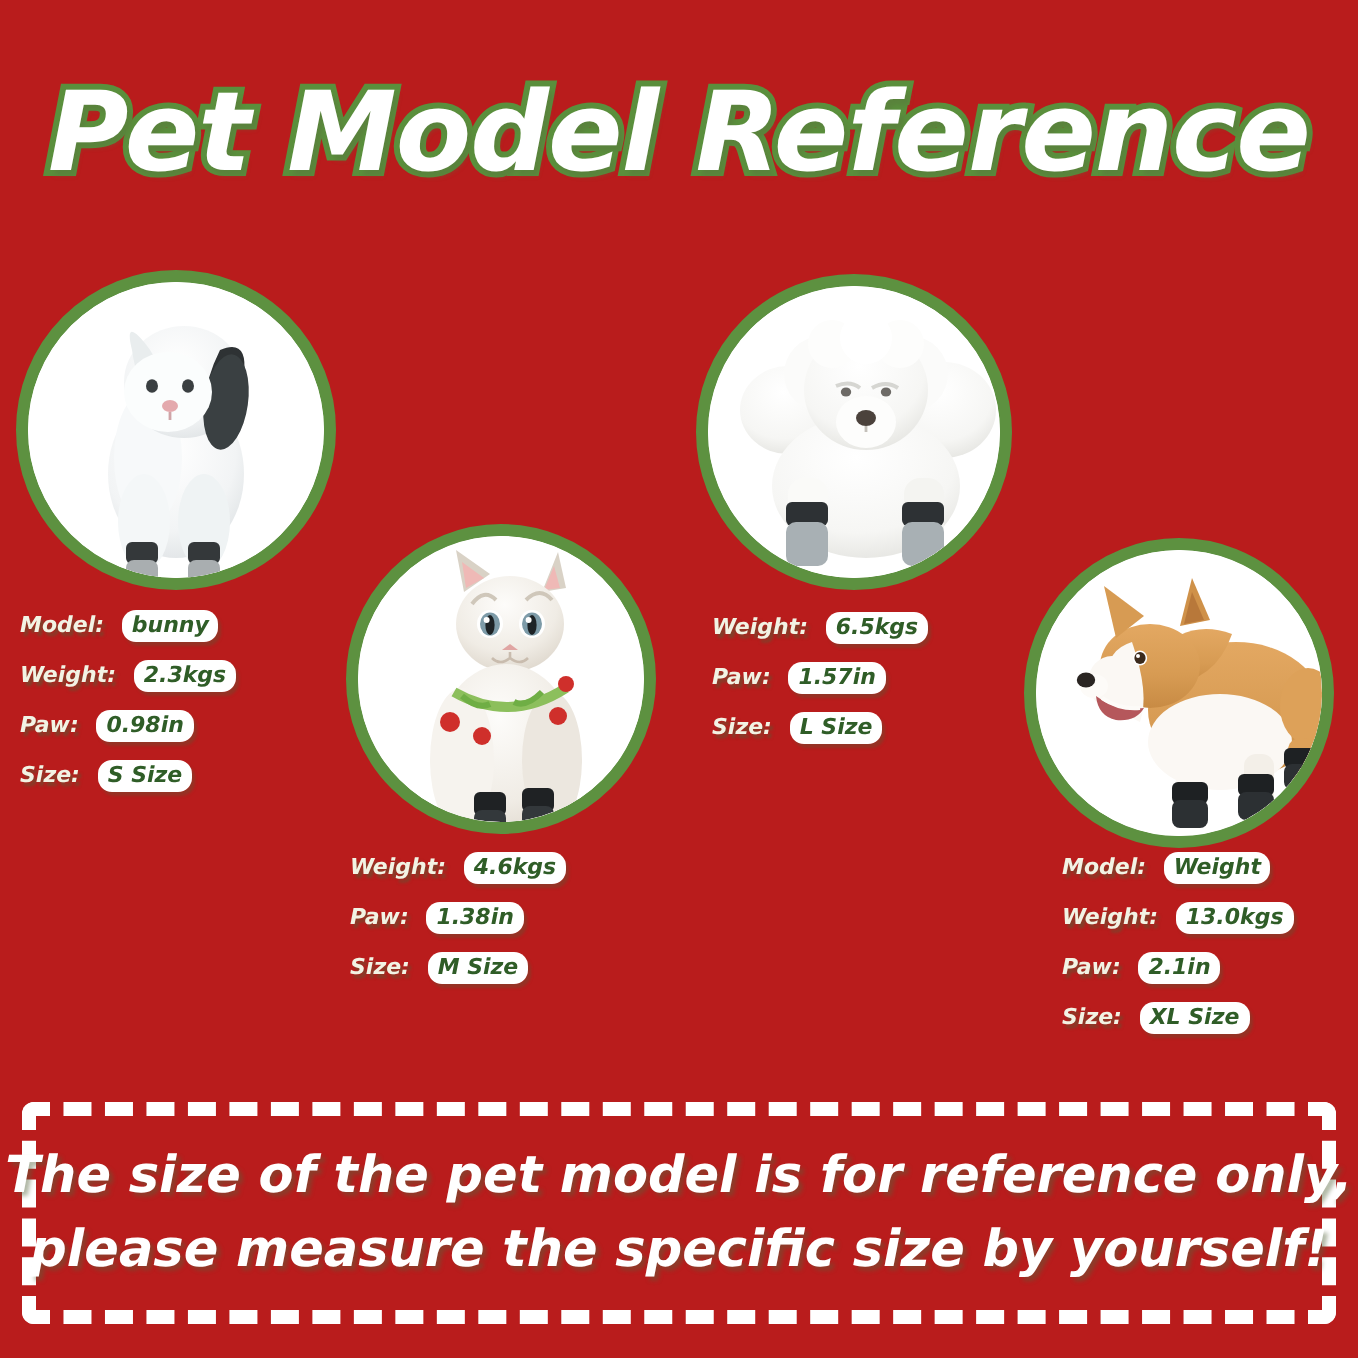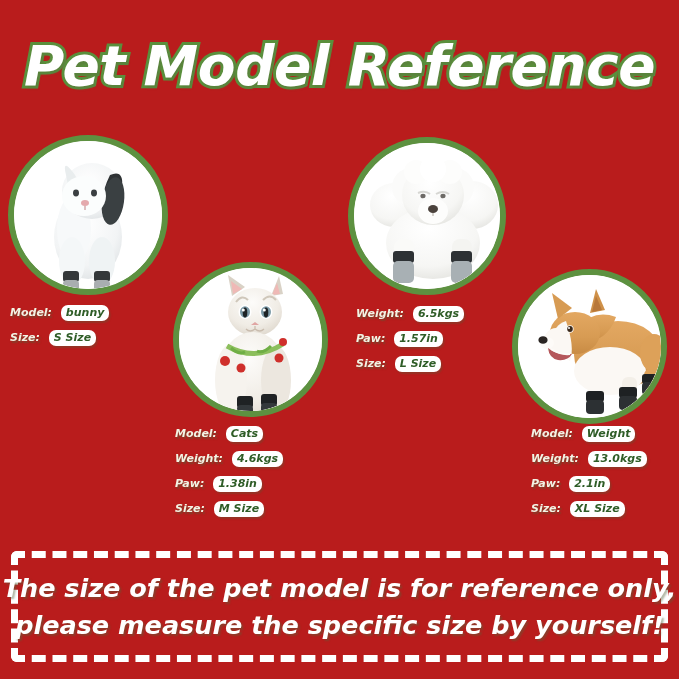--- a/index.html
+++ b/index.html
@@ -148,20 +148,28 @@
         <rect x="80" y="130" width="16" height="11" rx="3" fill="#34383a"></rect>
         <rect x="80" y="139" width="16" height="14" rx="4" fill="#a9aeb0"></rect>
       </svg>
     </div>
   </div>
 
   <div class="info" style="left:10px; top:300px;">
     <span class="row">
       <span class="lbl">Model:</span>
       <span class="val">bunny</span>
+    </span>
+    <span class="row">
+      <span class="lbl">Weight:</span>
+      <span class="val">2.3kgs</span>
+    </span>
+    <span class="row">
+      <span class="lbl">Paw:</span>
+      <span class="val">0.98in</span>
     </span>
     <span class="row">
       <span class="lbl">Size:</span>
       <span class="val">S Size</span>
     </span>
   </div>
 
   <div class="pet-circle" style="left:173px; top:262px; width:155px; height:155px;">
     <div class="photo">
       <svg viewBox="0 0 155 155" width="155" height="155">
@@ -203,24 +211,20 @@
         <rect x="58" y="128" width="16" height="12" rx="3" fill="#1f2224"></rect>
         <rect x="58" y="137" width="16" height="14" rx="4" fill="#33383b"></rect>
         <rect x="82" y="126" width="16" height="12" rx="3" fill="#1f2224"></rect>
         <rect x="82" y="135" width="16" height="14" rx="4" fill="#33383b"></rect>
       </svg>
     </div>
   </div>
 
   <div class="info" style="left:175px; top:421px;">
     <span class="row">
-      <span class="lbl">Model:</span>
-      <span class="val">Cats</span>
-    </span>
-    <span class="row">
       <span class="lbl">Weight:</span>
       <span class="val">4.6kgs</span>
     </span>
     <span class="row">
       <span class="lbl">Paw:</span>
       <span class="val">1.38in</span>
     </span>
     <span class="row">
       <span class="lbl">Size:</span>
       <span class="val">M Size</span>

